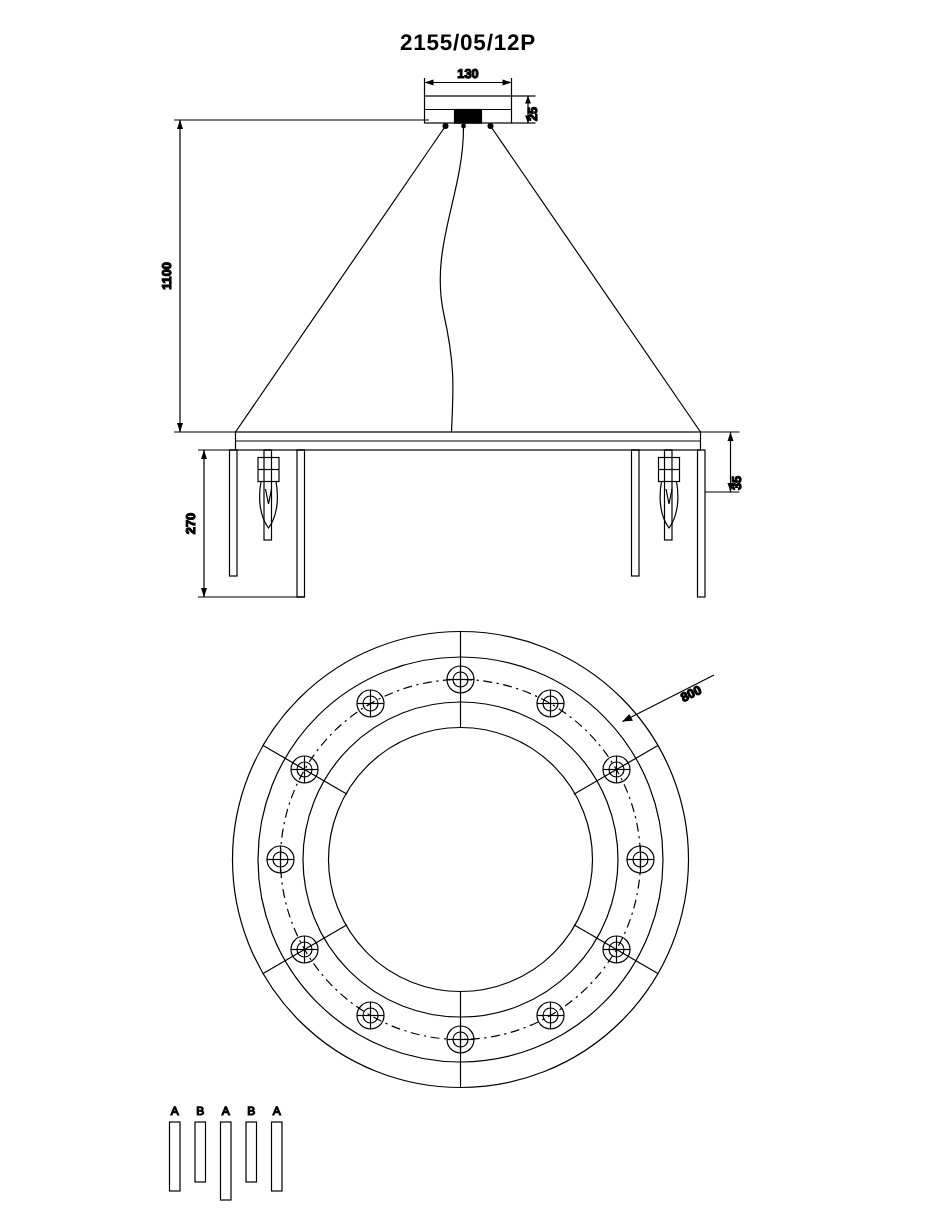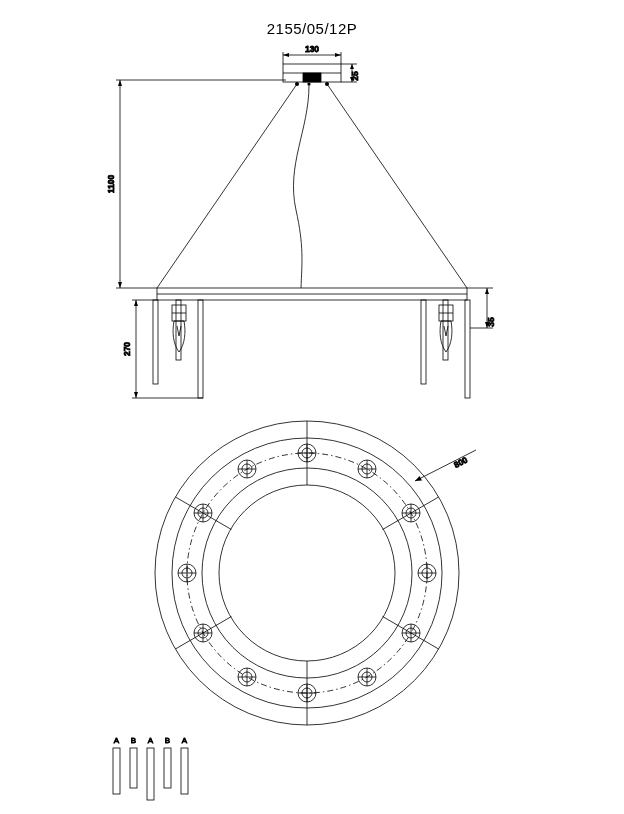--- a/index.html
+++ b/index.html
@@ -18,21 +18,21 @@
     background: #ffffff;
     overflow: hidden;
   }
   #title {
     position: absolute;
     left: 0;
     top: 20px;
     width: 624px;
     text-align: center;
     font-size: 15px;
-    font-weight: normal;
+    font-weight: bold;
     letter-spacing: 0.5px;
   }
   svg {
     position: absolute;
     left: 0;
     top: 0;
   }
   .dimtext {
     font-family: "Liberation Sans", sans-serif;
     font-size: 8.5px;

